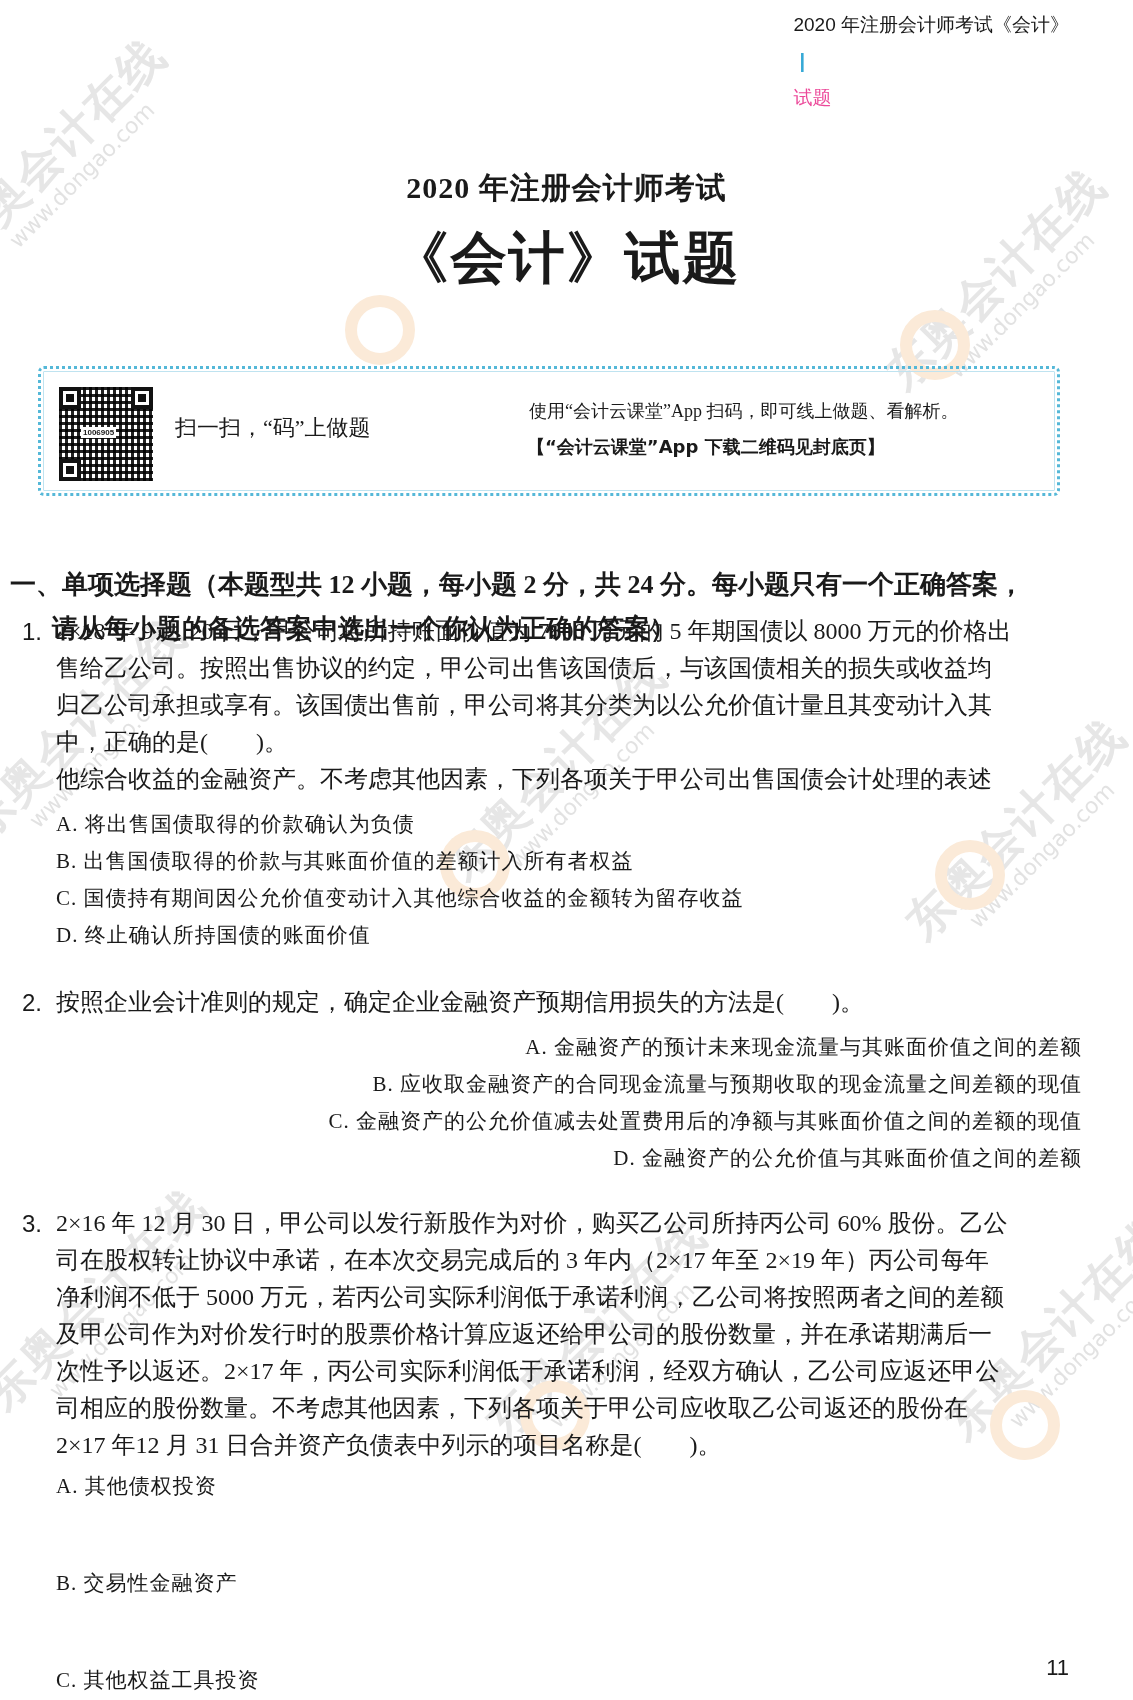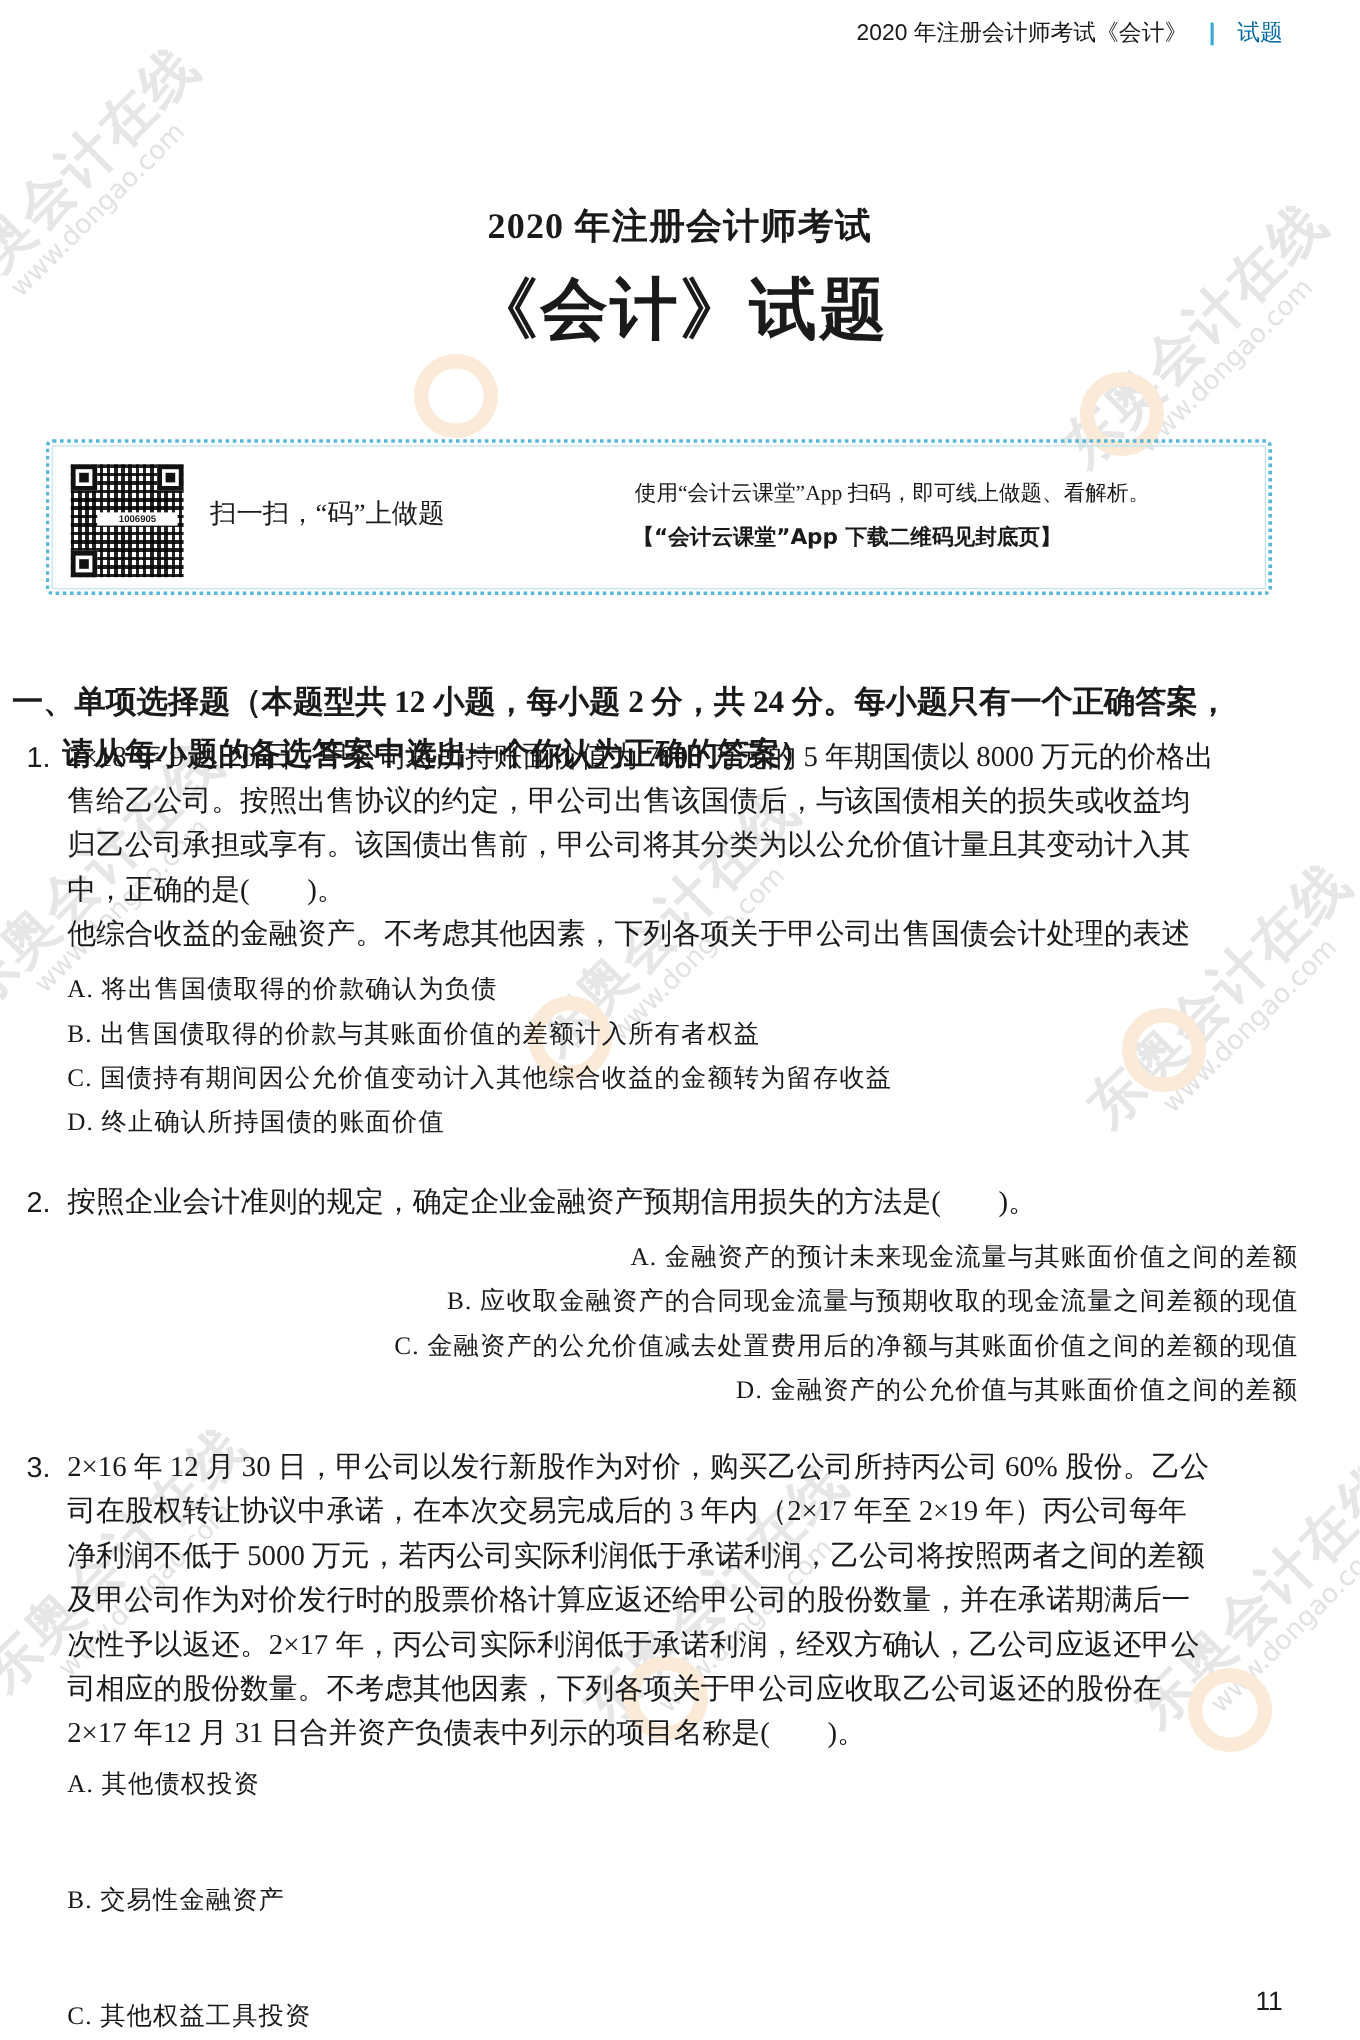--- a/index.html
+++ b/index.html
@@ -1,25 +1,25 @@
 <!DOCTYPE html>
 <html><head>
 <meta charset="utf-8">
 <style>
   * { box-sizing: border-box; margin: 0; padding: 0; }
   html, body { width: 1133px; height: 1700px; background: #ffffff; overflow: hidden; }
   body { position: relative; font-family: "Liberation Serif", "DejaVu Serif", serif; color: #1a1a1a; }
 
   .running-header {
     position: absolute; top: 12px; right: 64px; height: 30px;
-    display: flex; align-items: center; gap: 12px;
-    font-family: "Liberation Sans", "DejaVu Sans", sans-serif; font-size: 19px; color: #1a1a1a;
+    display: flex; align-items: flex-start; gap: 12px;
+    font-family: "Liberation Sans", "DejaVu Sans", sans-serif; font-size: 19px; color: #1a1a1a; flex-direction: column;
   }
   .running-header .sep { color: #36a9d6; font-size: 20px; font-weight: bold; margin: 0 6px; }
-  .running-header .section { color: #0369a1; }
+  .running-header .section { color: #ec4899; }
 
   .watermark {
     position: absolute; font-family: "DejaVu Sans", sans-serif; color: #e6e6e6;
     font-weight: bold; transform: rotate(-45deg); white-space: nowrap; pointer-events: none;
     line-height: 1.1; text-align: center;
   }
   .watermark .wm-brand { font-size: 46px; letter-spacing: 2px; display: block; }
   .watermark .wm-url { font-size: 22px; font-weight: normal; display: block; color: #e2e2e2; }
   .wm-drop {
     position: absolute; width: 70px; height: 70px; border-radius: 50%;
@@ -40,21 +40,21 @@
     background:
       repeating-linear-gradient(90deg, #222 0 3px, #fff 3px 6px),
       repeating-linear-gradient(0deg, #222 0 3px, #fff 3px 7px);
     background-blend-mode: multiply;
   }
   .qr-code .finder { position: absolute; width: 22px; height: 22px; border: 4px solid #111; background: #fff; }
   .qr-code .finder::after { content: ""; position: absolute; left: 3px; top: 3px; width: 8px; height: 8px; background: #111; }
   .qr-code .f1 { left: 0; top: 0; } .qr-code .f2 { right: 0; top: 0; } .qr-code .f3 { left: 0; bottom: 0; }
   .qr-code .qr-num {
     position: absolute; left: 22px; top: 40px; background: #fff; font-family: "Liberation Sans", sans-serif;
-    font-size: 8px; font-weight: bold; padding: 1px 18px;
+    font-size: 8px; font-weight: bold; padding: 1px 2px;
   }
   .qr-label { position: absolute; left: 134px; top: 44px; font-size: 22px; }
   .qr-info1 { position: absolute; left: 488px; top: 30px; font-size: 18px; }
   .qr-info2 { position: absolute; left: 486px; top: 66px; font-size: 18px; font-weight: bold; font-family: "DejaVu Sans", sans-serif; }
 
   .section-heading {
     position: absolute; left: 10px; top: 563px; width: 1080px;
     font-size: 26px; font-weight: bold; line-height: 44px;
   }
   .section-heading .cont { display: block; padding-left: 42px; }

